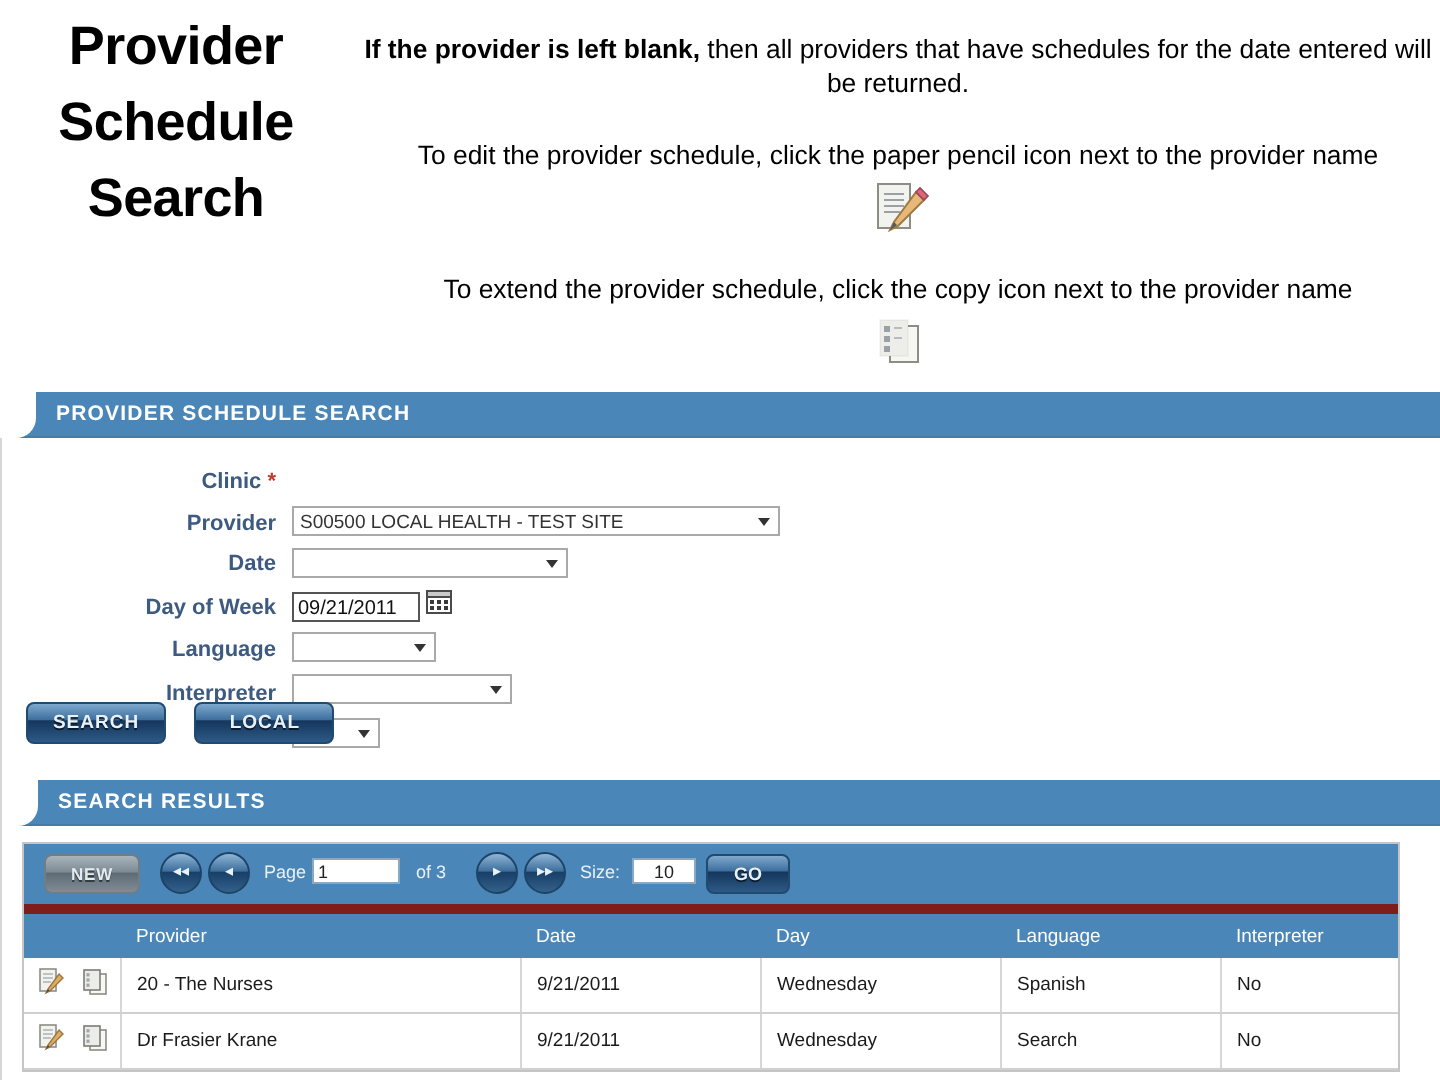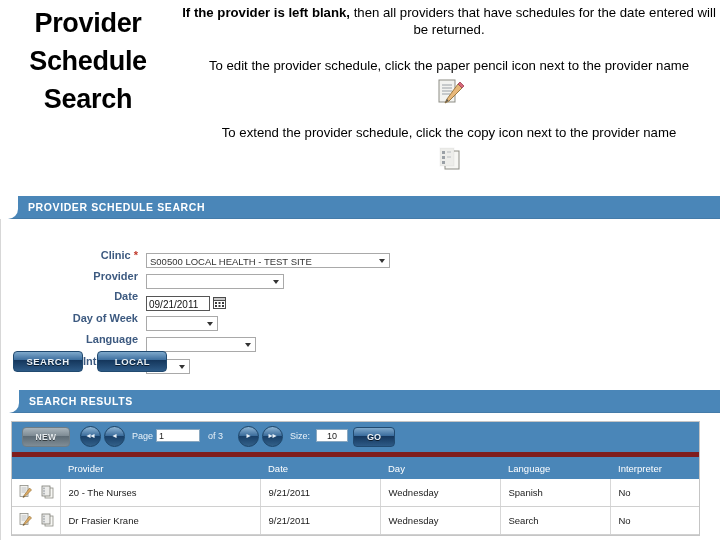--- a/index.html
+++ b/index.html
@@ -17,21 +17,21 @@
     text-align:center;color:#000;
     font-weight:bold;font-size:27px;line-height:38px;
     letter-spacing:-0.3px;
   }
   .slide-title div{white-space:nowrap;}
   .notes{position:absolute;left:178px;top:0px;width:542px;}
   .note{
     text-align:center;color:#000;font-size:13.2px;line-height:17px;
   }
   .note b{font-weight:bold;}
-  .note.n1{margin-top:4px;}
+  .note.n1{margin-top:16px;}
   .note.n2{margin-top:19px;}
   .note.n3{margin-top:14px;}
   .note-icon{display:block;margin:2px auto 0 auto;width:34px;height:34px;}
 
   
   .app{position:absolute;left:0;top:196px;width:720px;height:344px;background:#fff;}
 
   .bar{
     position:relative;background:#4a86b8;height:23px;width:720px;
     box-shadow:inset 0 -1px 0 rgba(0,0,0,.08);
@@ -49,21 +49,21 @@
   }
 
   .panel-body{position:relative;border-left:1px solid #d7d7d7;width:719px;}
 
   
   .form{position:relative;padding:10px 0 6px 0;height:155px;}
   .frow{position:relative;height:18.5px;}
   .flabel{
     position:absolute;left:0;width:137px;text-align:right;
     color:#3d5a80;font-size:11px;font-weight:bold;
-    top:20px;
+    top:6px;
   }
   .flabel .req{color:#c0392b;font-weight:bold;}
   .fctl{position:absolute;left:145px;top:0;margin-top:24px;}
 
   .sel{
     display:inline-block;box-sizing:border-box;height:15px;
     background:#fff;border:1px solid #a9a9a9;
     font-size:9.5px;color:#333;position:relative;
     padding:1px 16px 0 3px;line-height:13px;white-space:nowrap;overflow:hidden;
   }

